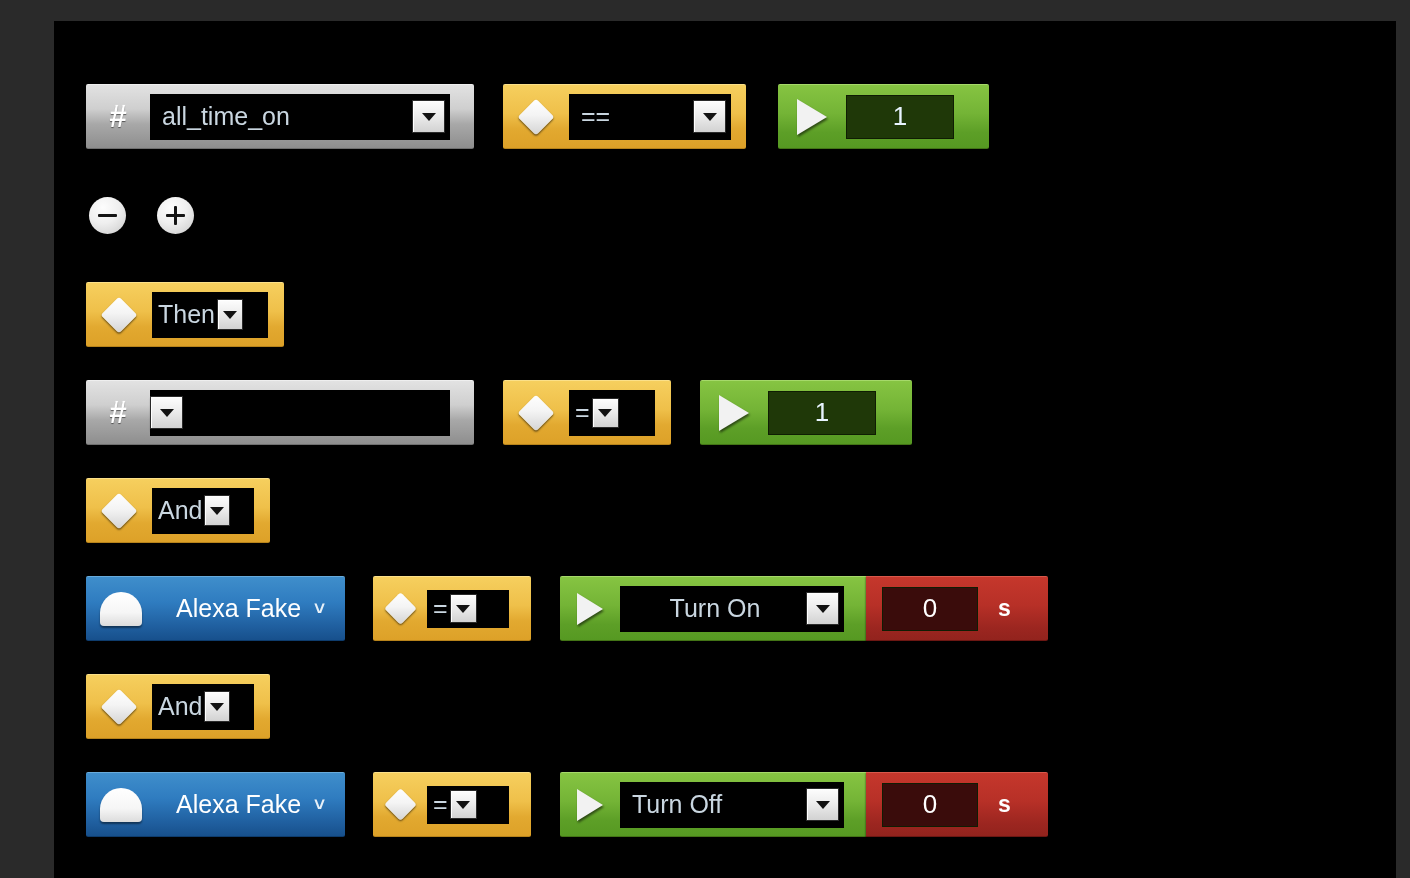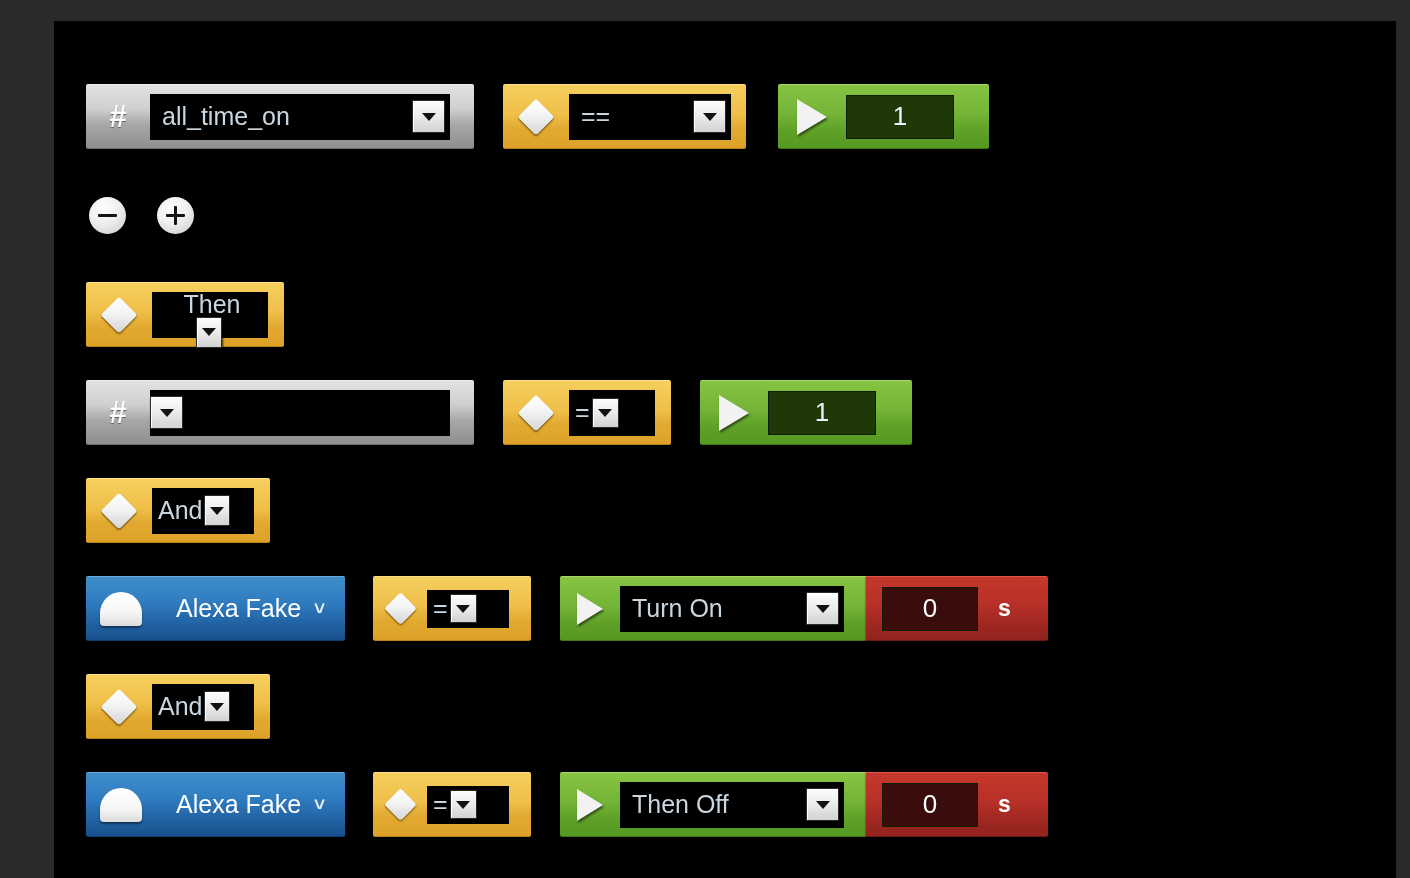--- a/index.html
+++ b/index.html
@@ -187,21 +187,21 @@
       </div>
       <div class="rnd" style="left:103px; top:176px;">
         <span class="bar h"></span>
         <span class="bar v"></span>
       </div>
 
       <div class="blk blk-op" style="left:32px; top:261px; width:198px; height:65px;">
         <span class="ico ico-diamond">
             <i></i>
           </span>
-        <div class="sel" style="width:116px; margin-right:6px;flex-direction:column;">
+        <div class="sel" style="width:116px; margin-right:6px;">
           <span class="txt narrow">Then</span>
           <span class="arrow" style="width:26px;height:31px;margin-right:3px;"></span>
         </div>
       </div>
 
       <div class="blk blk-var" style="left:32px; top:359px; width:388px; height:65px;">
         <span class="ico ico-hash">#</span>
         <div class="sel" style="width:300px; margin-right:6px;">
           <span class="arrow"></span>
         </div>
@@ -251,21 +251,21 @@
         <div class="sel" style="width:82px; height:38px; margin-right:8px;">
           <span class="txt narrow">=</span>
           <span class="arrow" style="width:27px;height:29px;"></span>
         </div>
       </div>
 
       <div class="blk blk-val" style="left:506px; top:555px; width:306px; height:65px; border-radius:2px 0 0 2px;">
         <span class="ico ico-play sm">
             <i></i>
           </span>
-        <div class="sel" style="width:224px; margin-right:6px;">
+        <div class="sel" style="width:224px; margin-right:6px;text-align:center;">
           <span class="txt">Turn On</span>
           <span class="arrow"></span>
         </div>
       </div>
 
       <div class="blk blk-dur" style="left:812px; top:555px; width:182px; height:65px; border-radius:0 2px 2px 0;">
         <div class="numfield red" style="width:96px; height:44px; margin-left:16px;">
           <span>0</span>
         </div>
         <span class="unit">s</span>
@@ -297,21 +297,21 @@
           <span class="txt narrow">=</span>
           <span class="arrow" style="width:27px;height:29px;"></span>
         </div>
       </div>
 
       <div class="blk blk-val" style="left:506px; top:751px; width:306px; height:65px; border-radius:2px 0 0 2px;">
         <span class="ico ico-play sm">
             <i></i>
           </span>
         <div class="sel" style="width:224px; margin-right:6px;">
-          <span class="txt">Then Off</span>
+          <span class="txt">Turn Off</span>
           <span class="arrow"></span>
         </div>
       </div>
 
       <div class="blk blk-dur" style="left:812px; top:751px; width:182px; height:65px; border-radius:0 2px 2px 0;">
         <div class="numfield red" style="width:96px; height:44px; margin-left:16px;">
           <span>0</span>
         </div>
         <span class="unit">s</span>
       </div>

